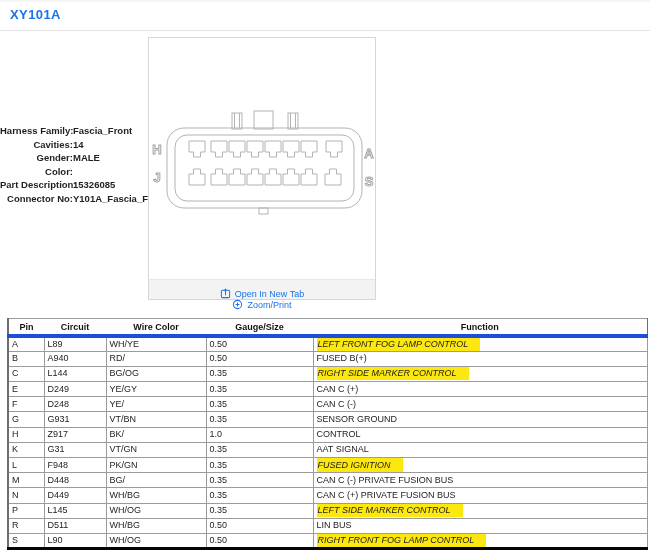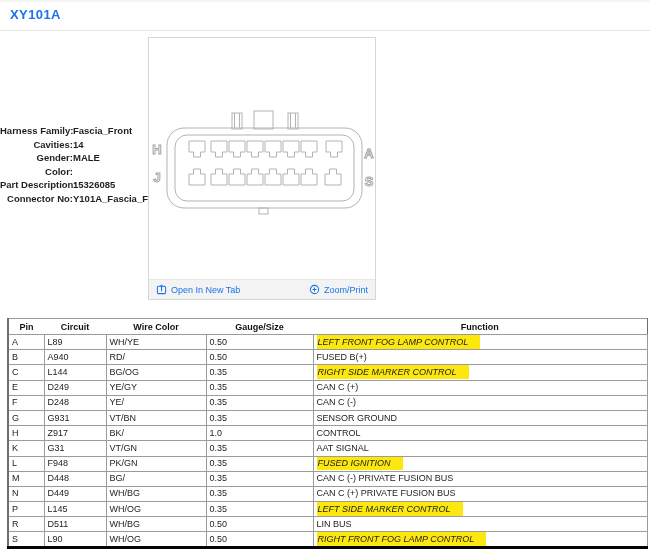--- a/index.html
+++ b/index.html
@@ -23,36 +23,36 @@
 
   
   .card {
     position:absolute; left:148px; top:37px; width:228px; height:263px;
     border:1px solid #d6d6d6; background:#fff; box-sizing:border-box;
   }
   .card-canvas { position:absolute; top:0; left:0; }
   .card-footer {
     position:absolute; left:0; right:0; bottom:0; height:20px; background:#f3f3f3;
     border-top:1px solid #e7e7e7; display:flex; align-items:center;
-    justify-content:space-between; padding:8px 7px; box-sizing:border-box;
+    justify-content:space-between; padding:8px 7px; box-sizing:border-box;flex-direction:column;
   }
   .link {
     display:flex; align-items:center; gap:4px; color:var(--accent);
     font-size:9px; text-decoration:none; cursor:pointer; white-space:nowrap;
   }
   .link svg { display:block; }
 
   
   .pinout {
     position:absolute; left:7px; top:318px; width:639px;
     border-collapse:collapse; table-layout:fixed;
     border:1px solid #6e6e6e; border-left-width:2px; border-top-color:#9a9a9a;
     border-bottom:3px solid #050505;
   }
-  .pinout thead tr { border-bottom:1px solid #1d4ed8; }
+  .pinout thead tr { border-bottom:4px solid #1d4ed8; }
   .pinout th {
     font-size:9px; font-weight:bold; color:#111; height:15px;
     text-align:center; padding:0; border:none; background:#fff;
   }
   .pinout td {
     font-size:9px; color:#1c1c1c; height:15.2px; line-height:1;
     padding:0 2px 0 3px; border:1px solid #9b9b9b; box-sizing:border-box;
     white-space:nowrap; overflow:hidden; background:#fff; vertical-align:middle;
   }
   .hl { background:var(--hl); padding:2px 12px 2px 1px;font-style:italic; }

